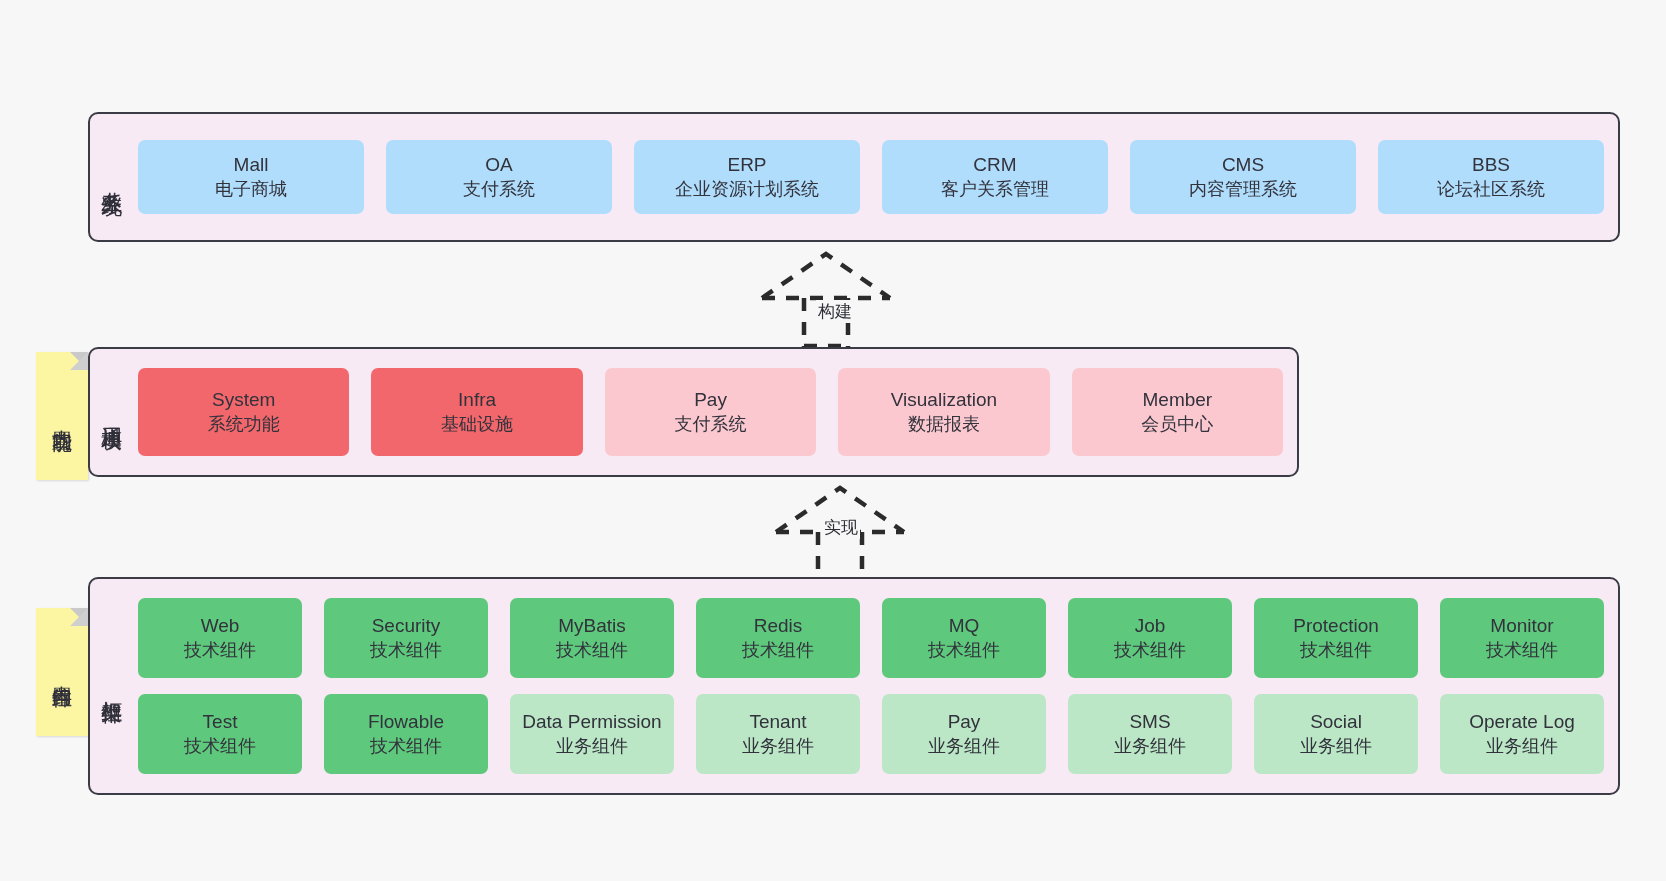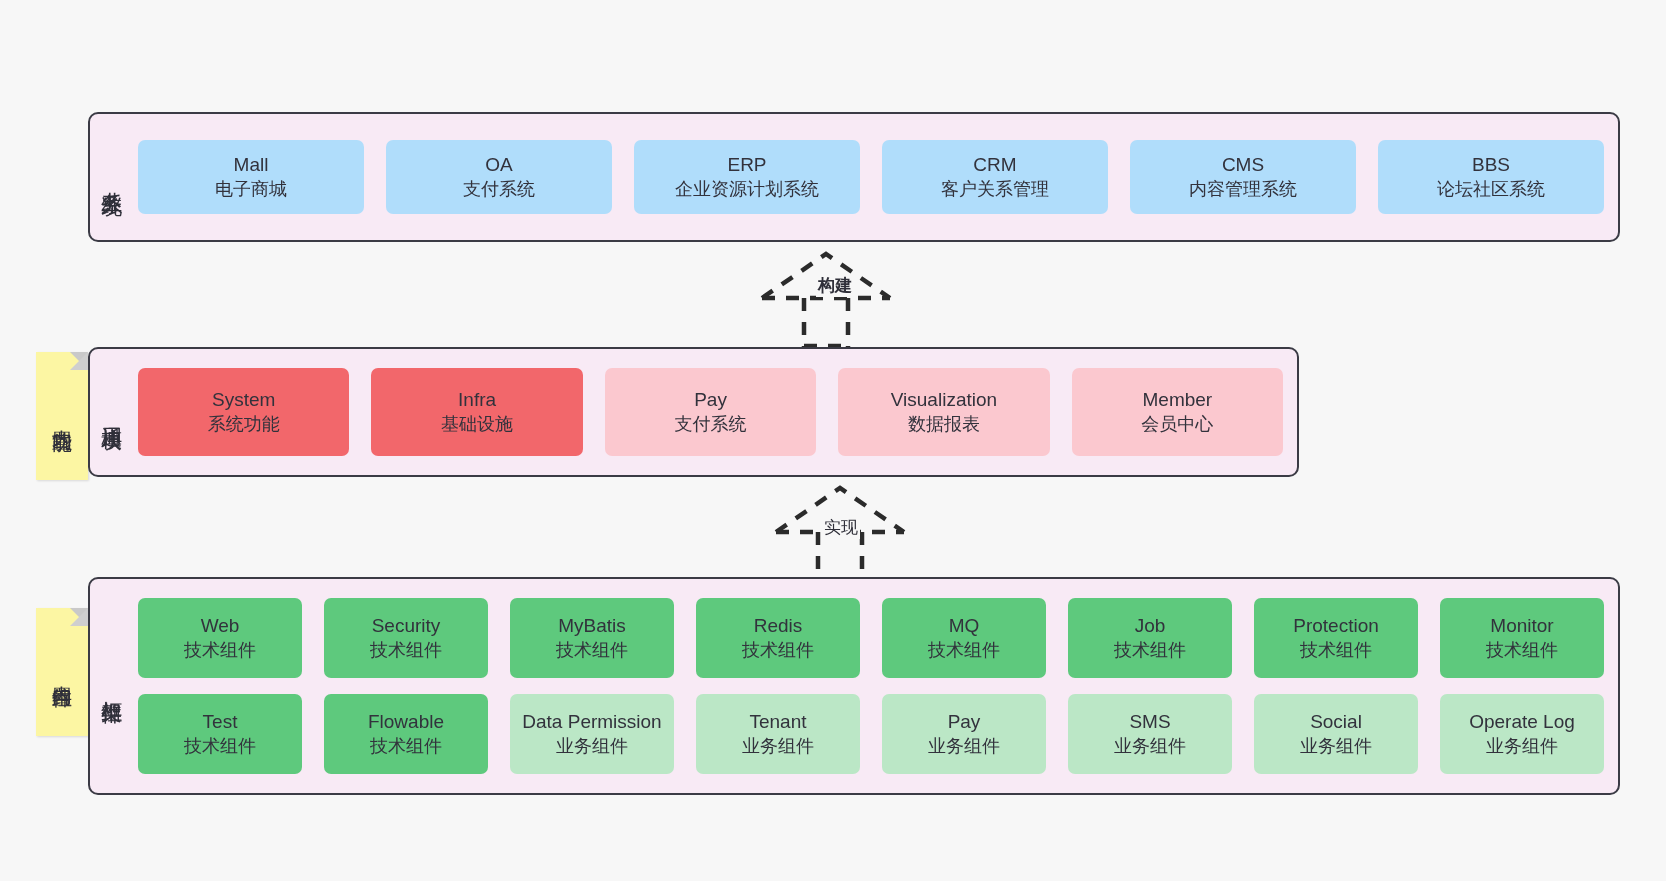--- a/index.html
+++ b/index.html
@@ -122,21 +122,21 @@
   .connector svg{display:block;overflow:visible;}
   .connector-label{
     position:absolute;
     font-size:17px;
     color:#2f2f39;
     background:#f7f7f7;
     padding:0 2px;
     white-space:nowrap;
   }
   #conn-build{left:756px;top:248px;width:180px;height:100px;}
-  #conn-build .connector-label{left:60px;top:26px;font-weight:bold;}
+  #conn-build .connector-label{left:60px;top:52px;}
   #conn-impl{left:770px;top:482px;width:180px;height:100px;}
   #conn-impl .connector-label{left:52px;top:34px;}
 </style>
 </head>
 <body>
 
 <div class="canvas">
 
   <div class="layer" id="layer-business">
     <div class="layer-title">业务系统</div>

